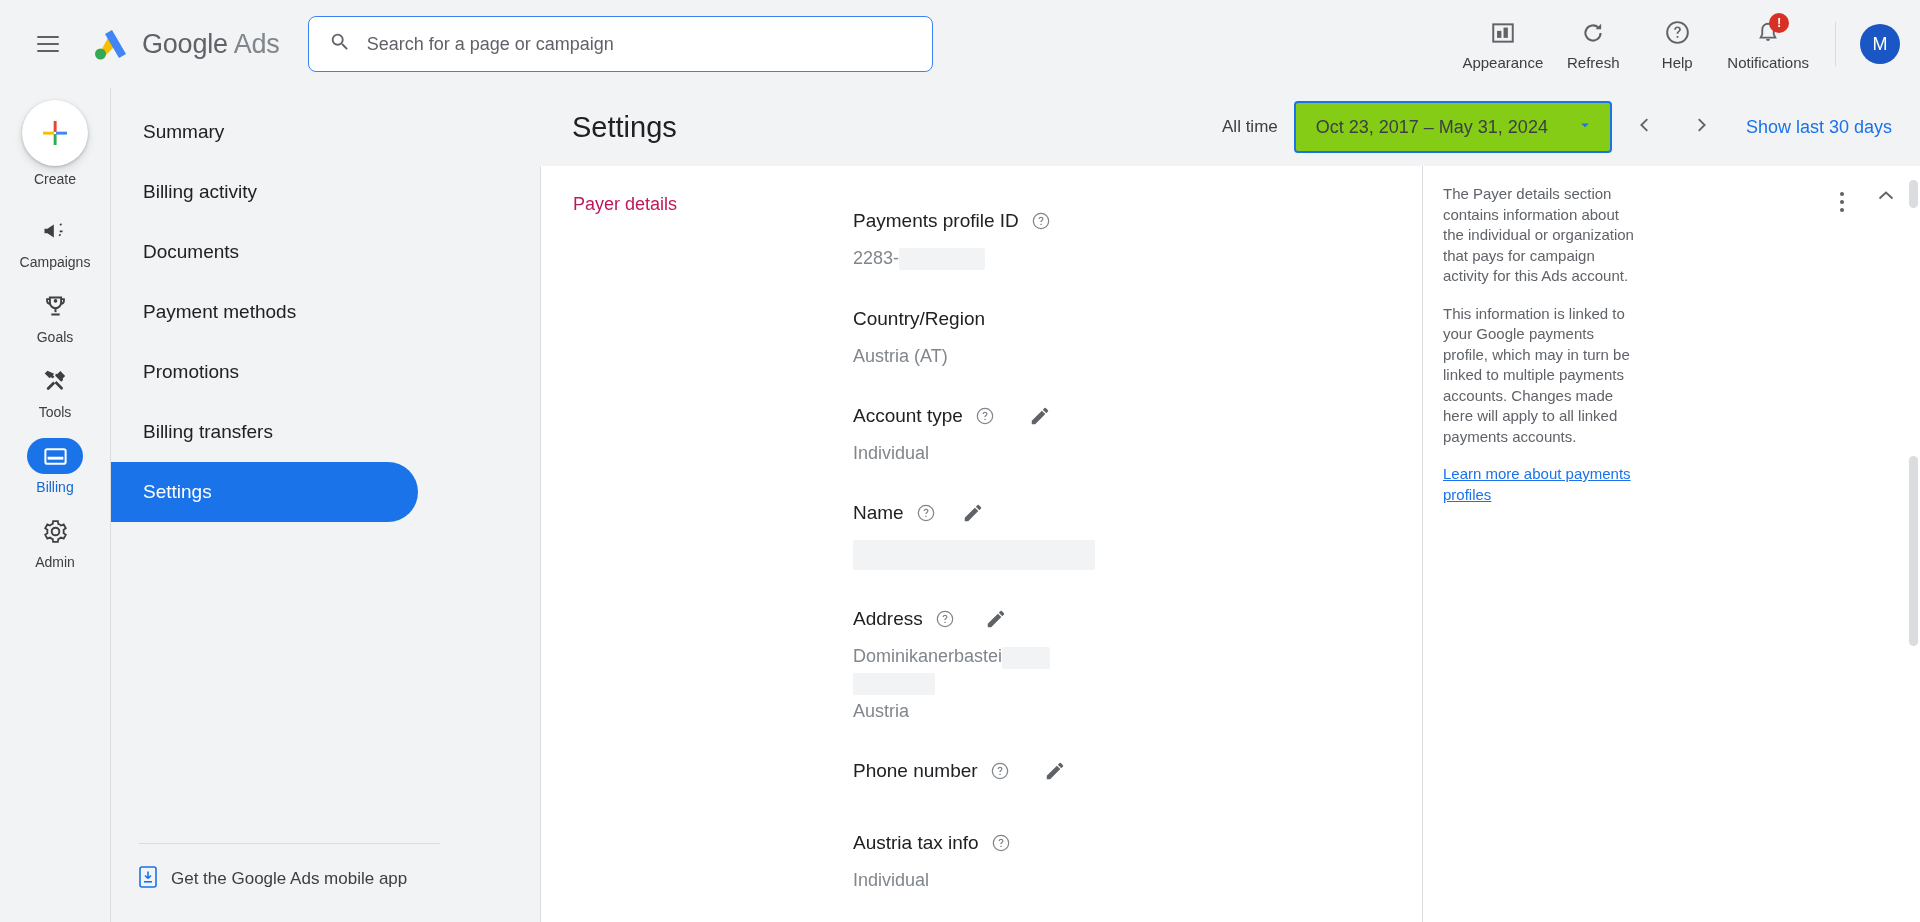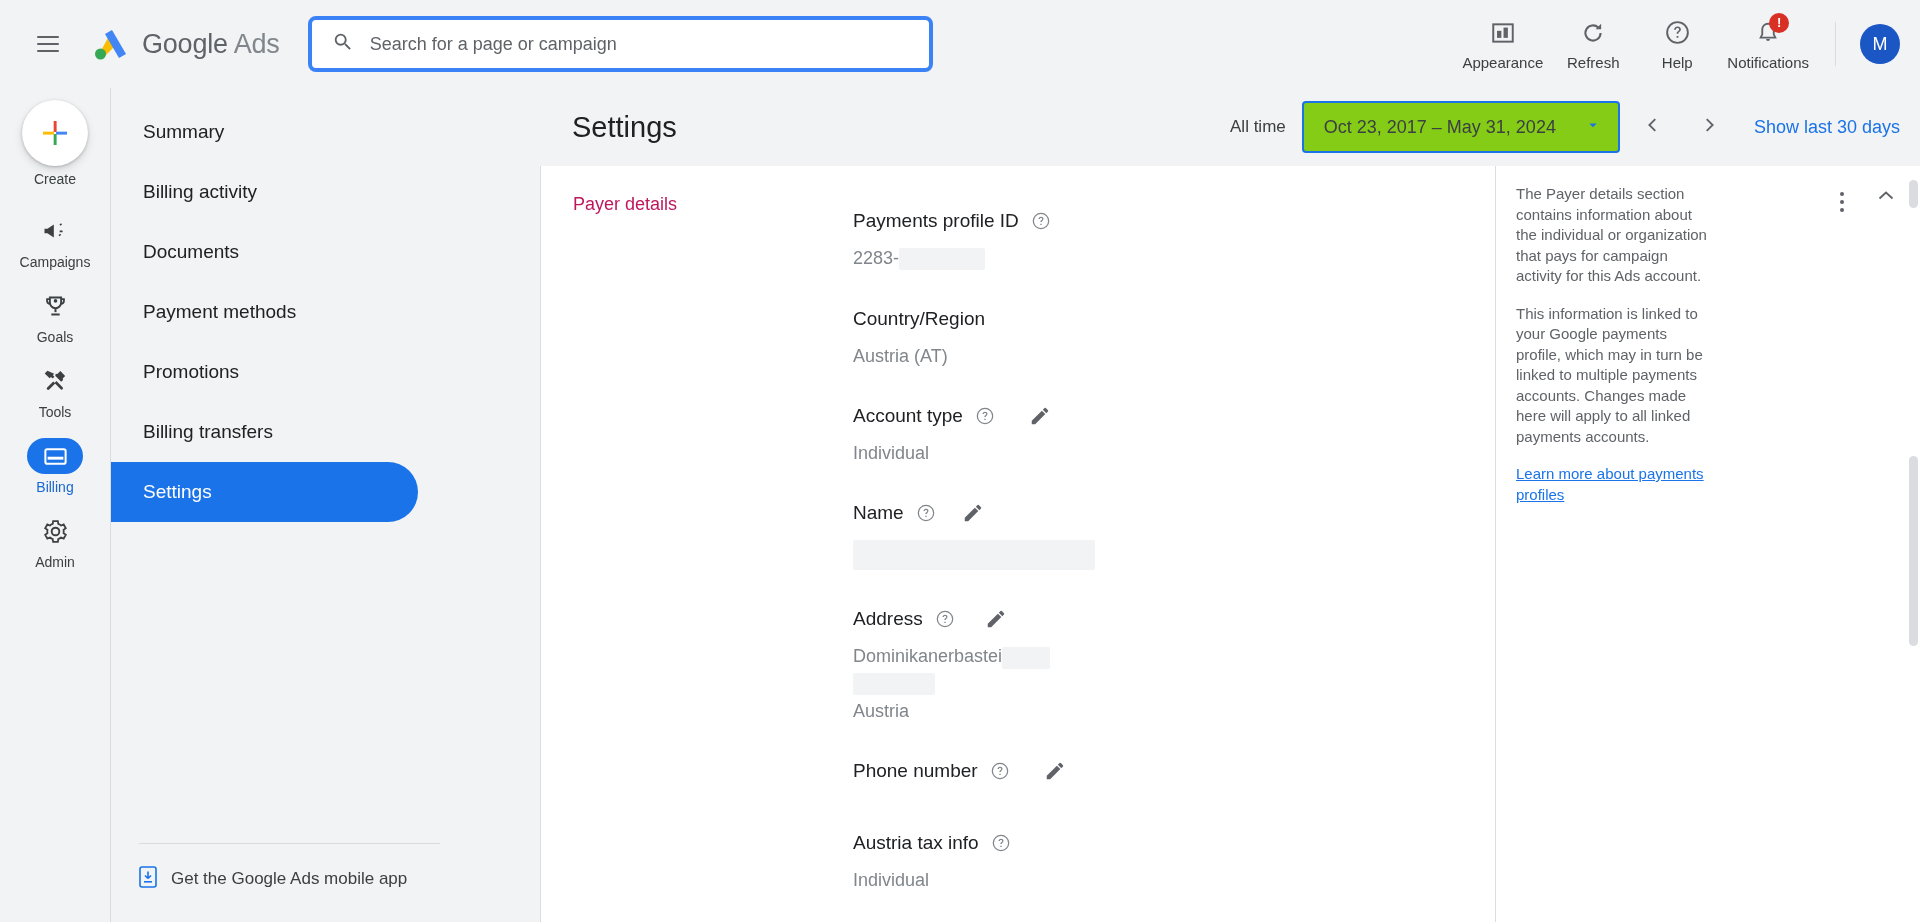--- a/index.html
+++ b/index.html
@@ -26,21 +26,21 @@
 
   .brand { display: flex; align-items: center; margin-left: 20px; gap: 10px; }
   .brand-logo { width: 40px; height: 34px; position: relative; }
   .brand-text { font-size: 27px; color: #5f6368; letter-spacing: -0.2px; white-space: nowrap; }
   .brand-text .g { color: #5f6368; font-weight: 400; }
   .brand-text .ads { color: #80868b; font-weight: 400; }
 
   .searchbox {
     margin-left: 28px;
     width: 625px; height: 56px;
-    background: #fff; border: 4px solid #3b82f6; border-radius: 8px;
+    background: #fff; border: 1px solid #3b82f6; border-radius: 8px;
     display: flex; align-items: center; padding: 0 20px; gap: 16px;
     cursor: text;
   }
   .search-input {
     border: none; outline: none; background: transparent;
     font-family: "Liberation Sans", sans-serif; font-size: 18px; color: #3c4043;
     width: 100%;
   }
   .search-input::placeholder { color: #5f6368; }
 
@@ -113,21 +113,21 @@
   
   .main {
     position: absolute; top: 88px; left: 540px; right: 0; height: 834px;
     background: #f1f3f4; overflow: hidden;
   }
   .main-header {
     height: 78px; display: flex; align-items: center; padding: 0 0 0 32px;
   }
   .page-title { font-size: 29px; color: #202124; font-weight: 400; }
 
-  .daterange { margin-left: auto; display: flex; align-items: center; padding-right: 20px; gap: 0; }
+  .daterange { margin-left: auto; display: flex; align-items: center; padding-right: 28px; gap: 0; }
   .alltime-label { font-size: 17px; color: #3c4043; margin-right: 16px; }
   .date-box {
     height: 52px; min-width: 310px; border: 2px solid #1a73e8; border-radius: 4px;
     display: flex; align-items: center; justify-content: space-between;
     padding: 0 16px 0 20px; gap: 28px; cursor: pointer; background: #84cc16;
   }
   .date-text { font-size: 18px; color: #3c4043; white-space: nowrap; }
   .nav-arrow {
     width: 46px; height: 46px; display: flex; align-items: center; justify-content: center;
     cursor: pointer; margin-left: 10px;
@@ -147,21 +147,21 @@
   .card-fields { flex: 1; padding: 40px 0 0 0; }
   .field { margin-bottom: 34px; }
   .field-label-row { display: flex; align-items: center; gap: 12px; height: 30px; }
   .field-label { font-size: 19px; color: #202124; }
   .field-value { font-size: 18px; color: #80868b; margin-top: 12px; }
   .redact { display: inline-block; background: #f1f3f4; border-radius: 2px; vertical-align: middle; }
   .help-icon, .pencil-icon { cursor: pointer; display: flex; align-items: center; }
 
   
   .info-panel {
-    width: 425px; flex-shrink: 0; border-left: 1px solid #dadce0;
+    width: 498px; flex-shrink: 0; border-left: 1px solid #dadce0;
     padding: 16px 22px 0 20px; position: relative; display: flex;
   }
   .info-text-col { width: 200px; padding-top: 2px; }
   .info-p { font-size: 15px; line-height: 20.5px; color: #5f6368; margin-bottom: 17px; }
   .info-link { font-size: 15px; line-height: 20.5px; color: #1a73e8; text-decoration: underline; cursor: pointer; }
   .info-actions { margin-left: auto; display: flex; align-items: flex-start; gap: 18px; padding-top: 2px; }
   .kebab { width: 28px; height: 36px; display: flex; flex-direction: column; align-items: center; justify-content: center; gap: 4px; cursor: pointer; }
   .kebab i { width: 4px; height: 4px; border-radius: 50%; background: #5f6368; display: block; }
   .chev-up { cursor: pointer; display: flex; align-items: center; }
   .scrollbar-thumb-top {

